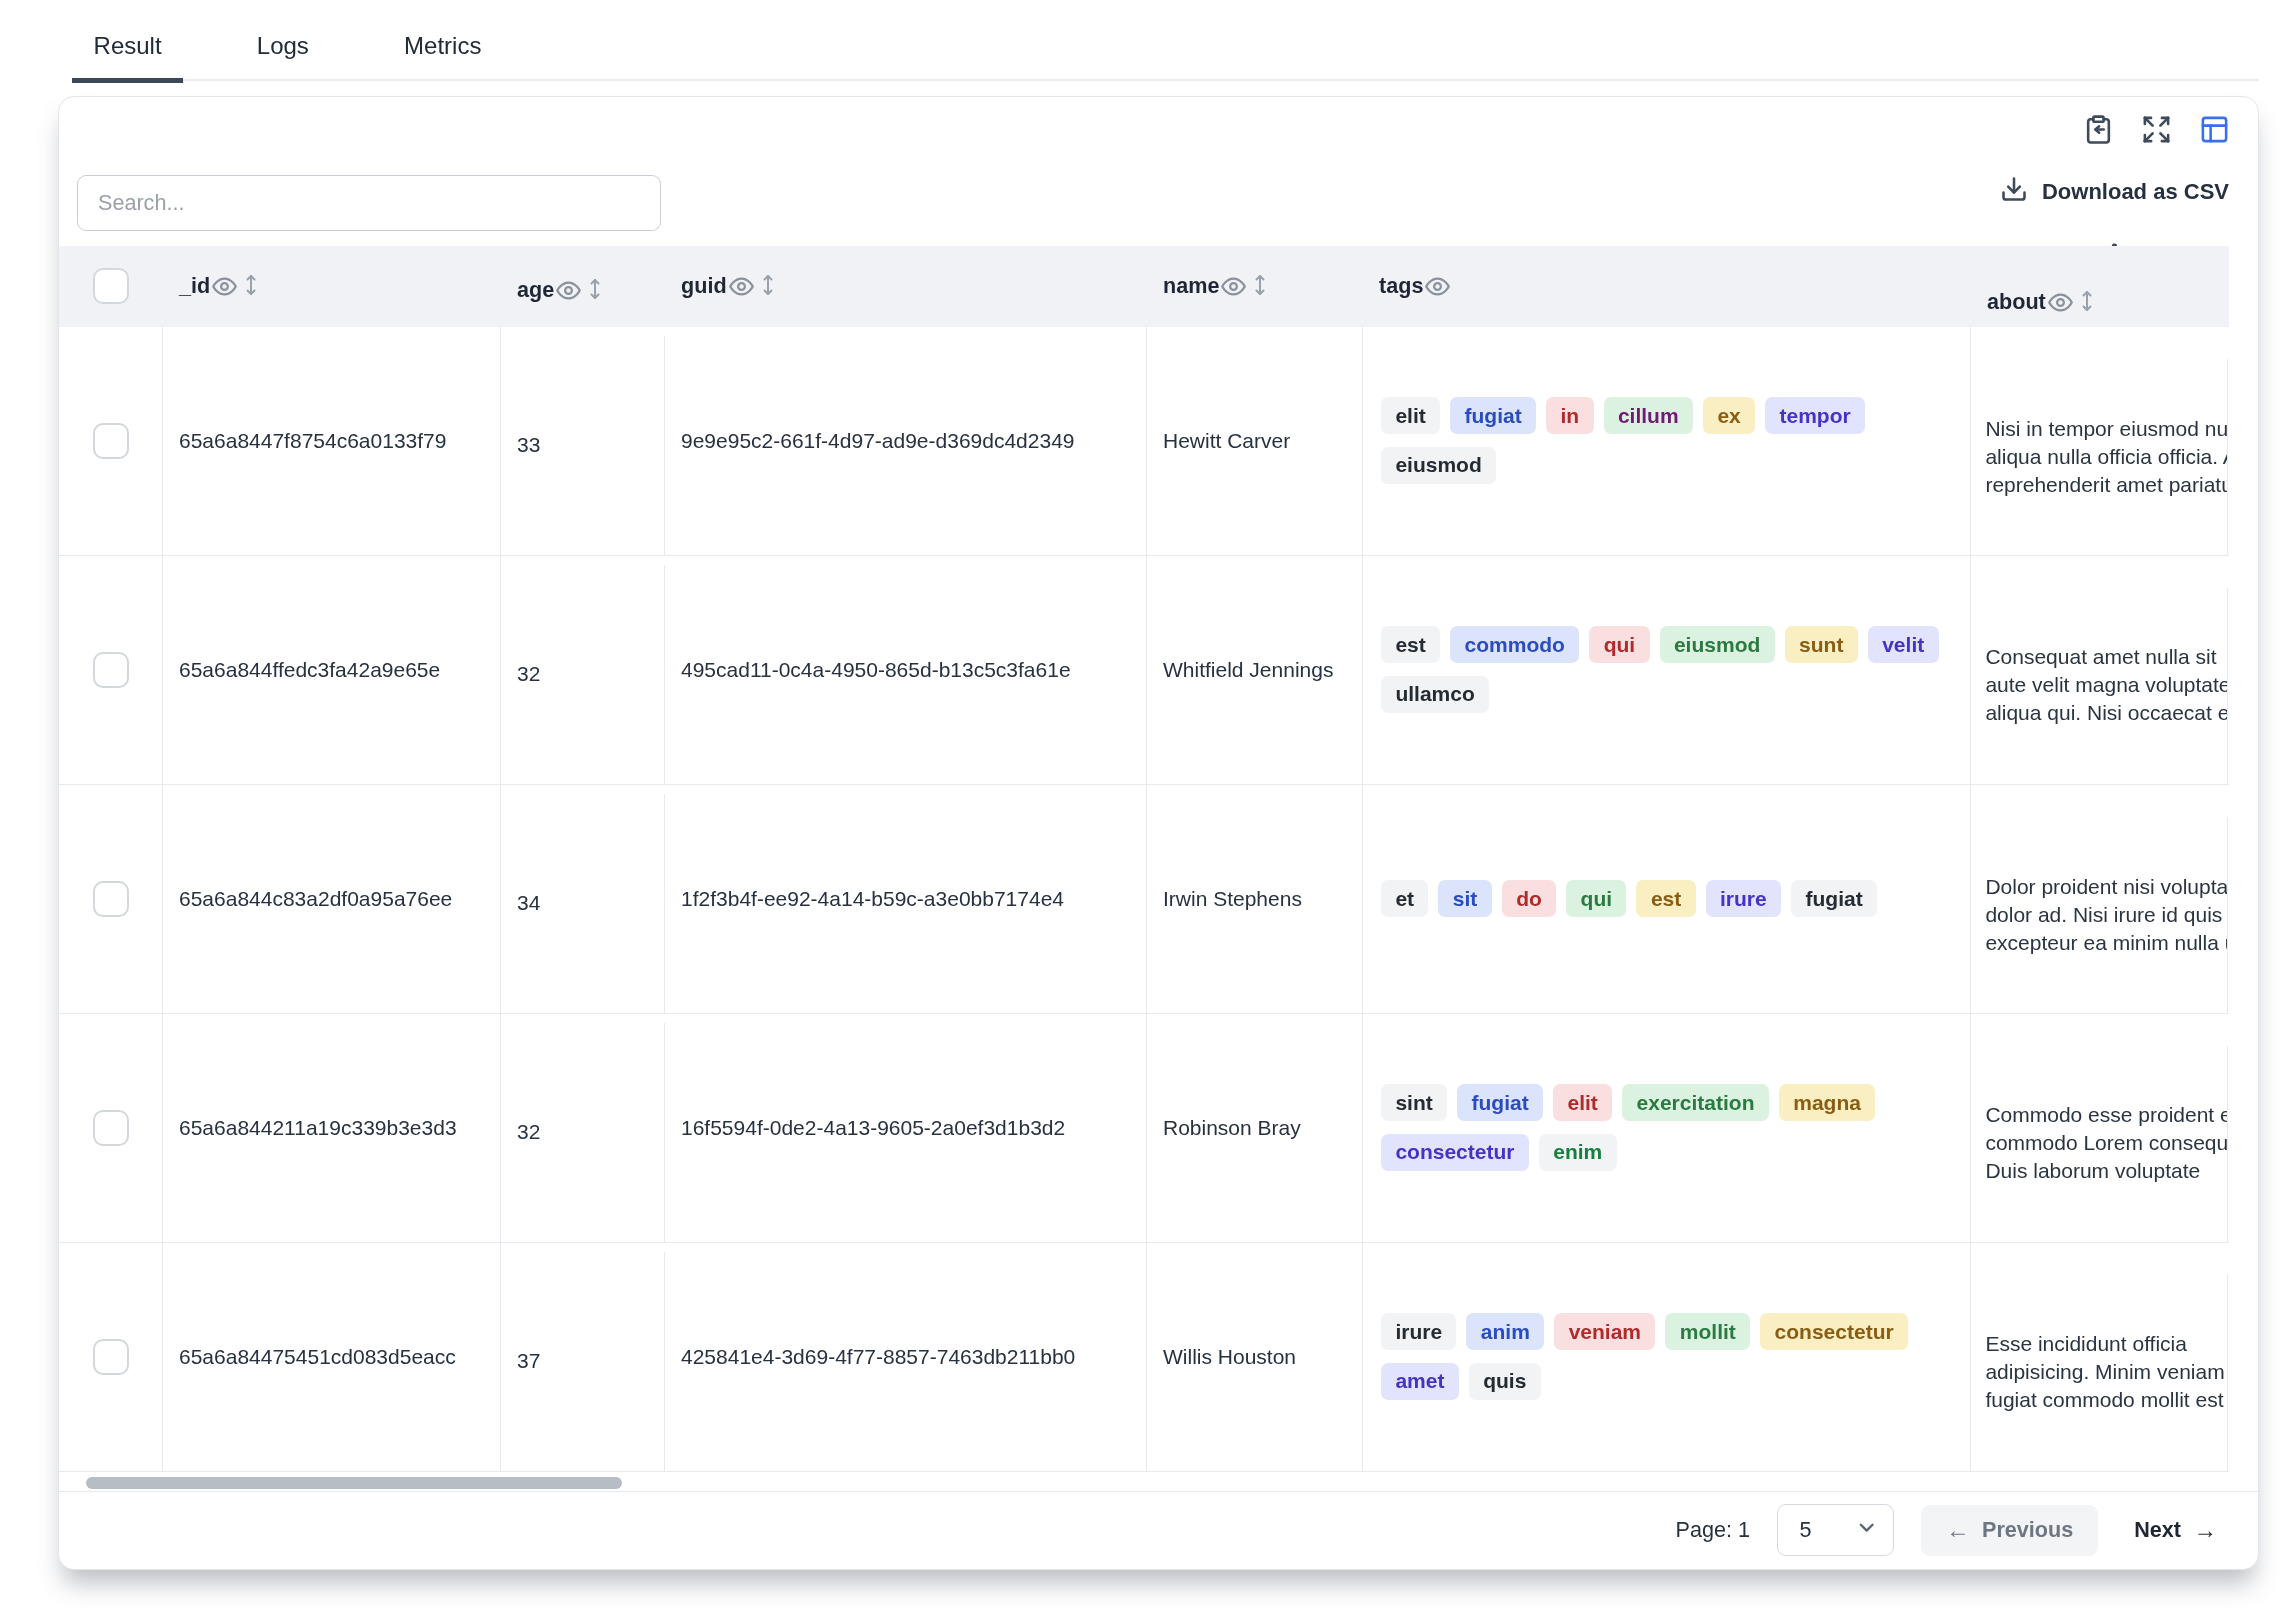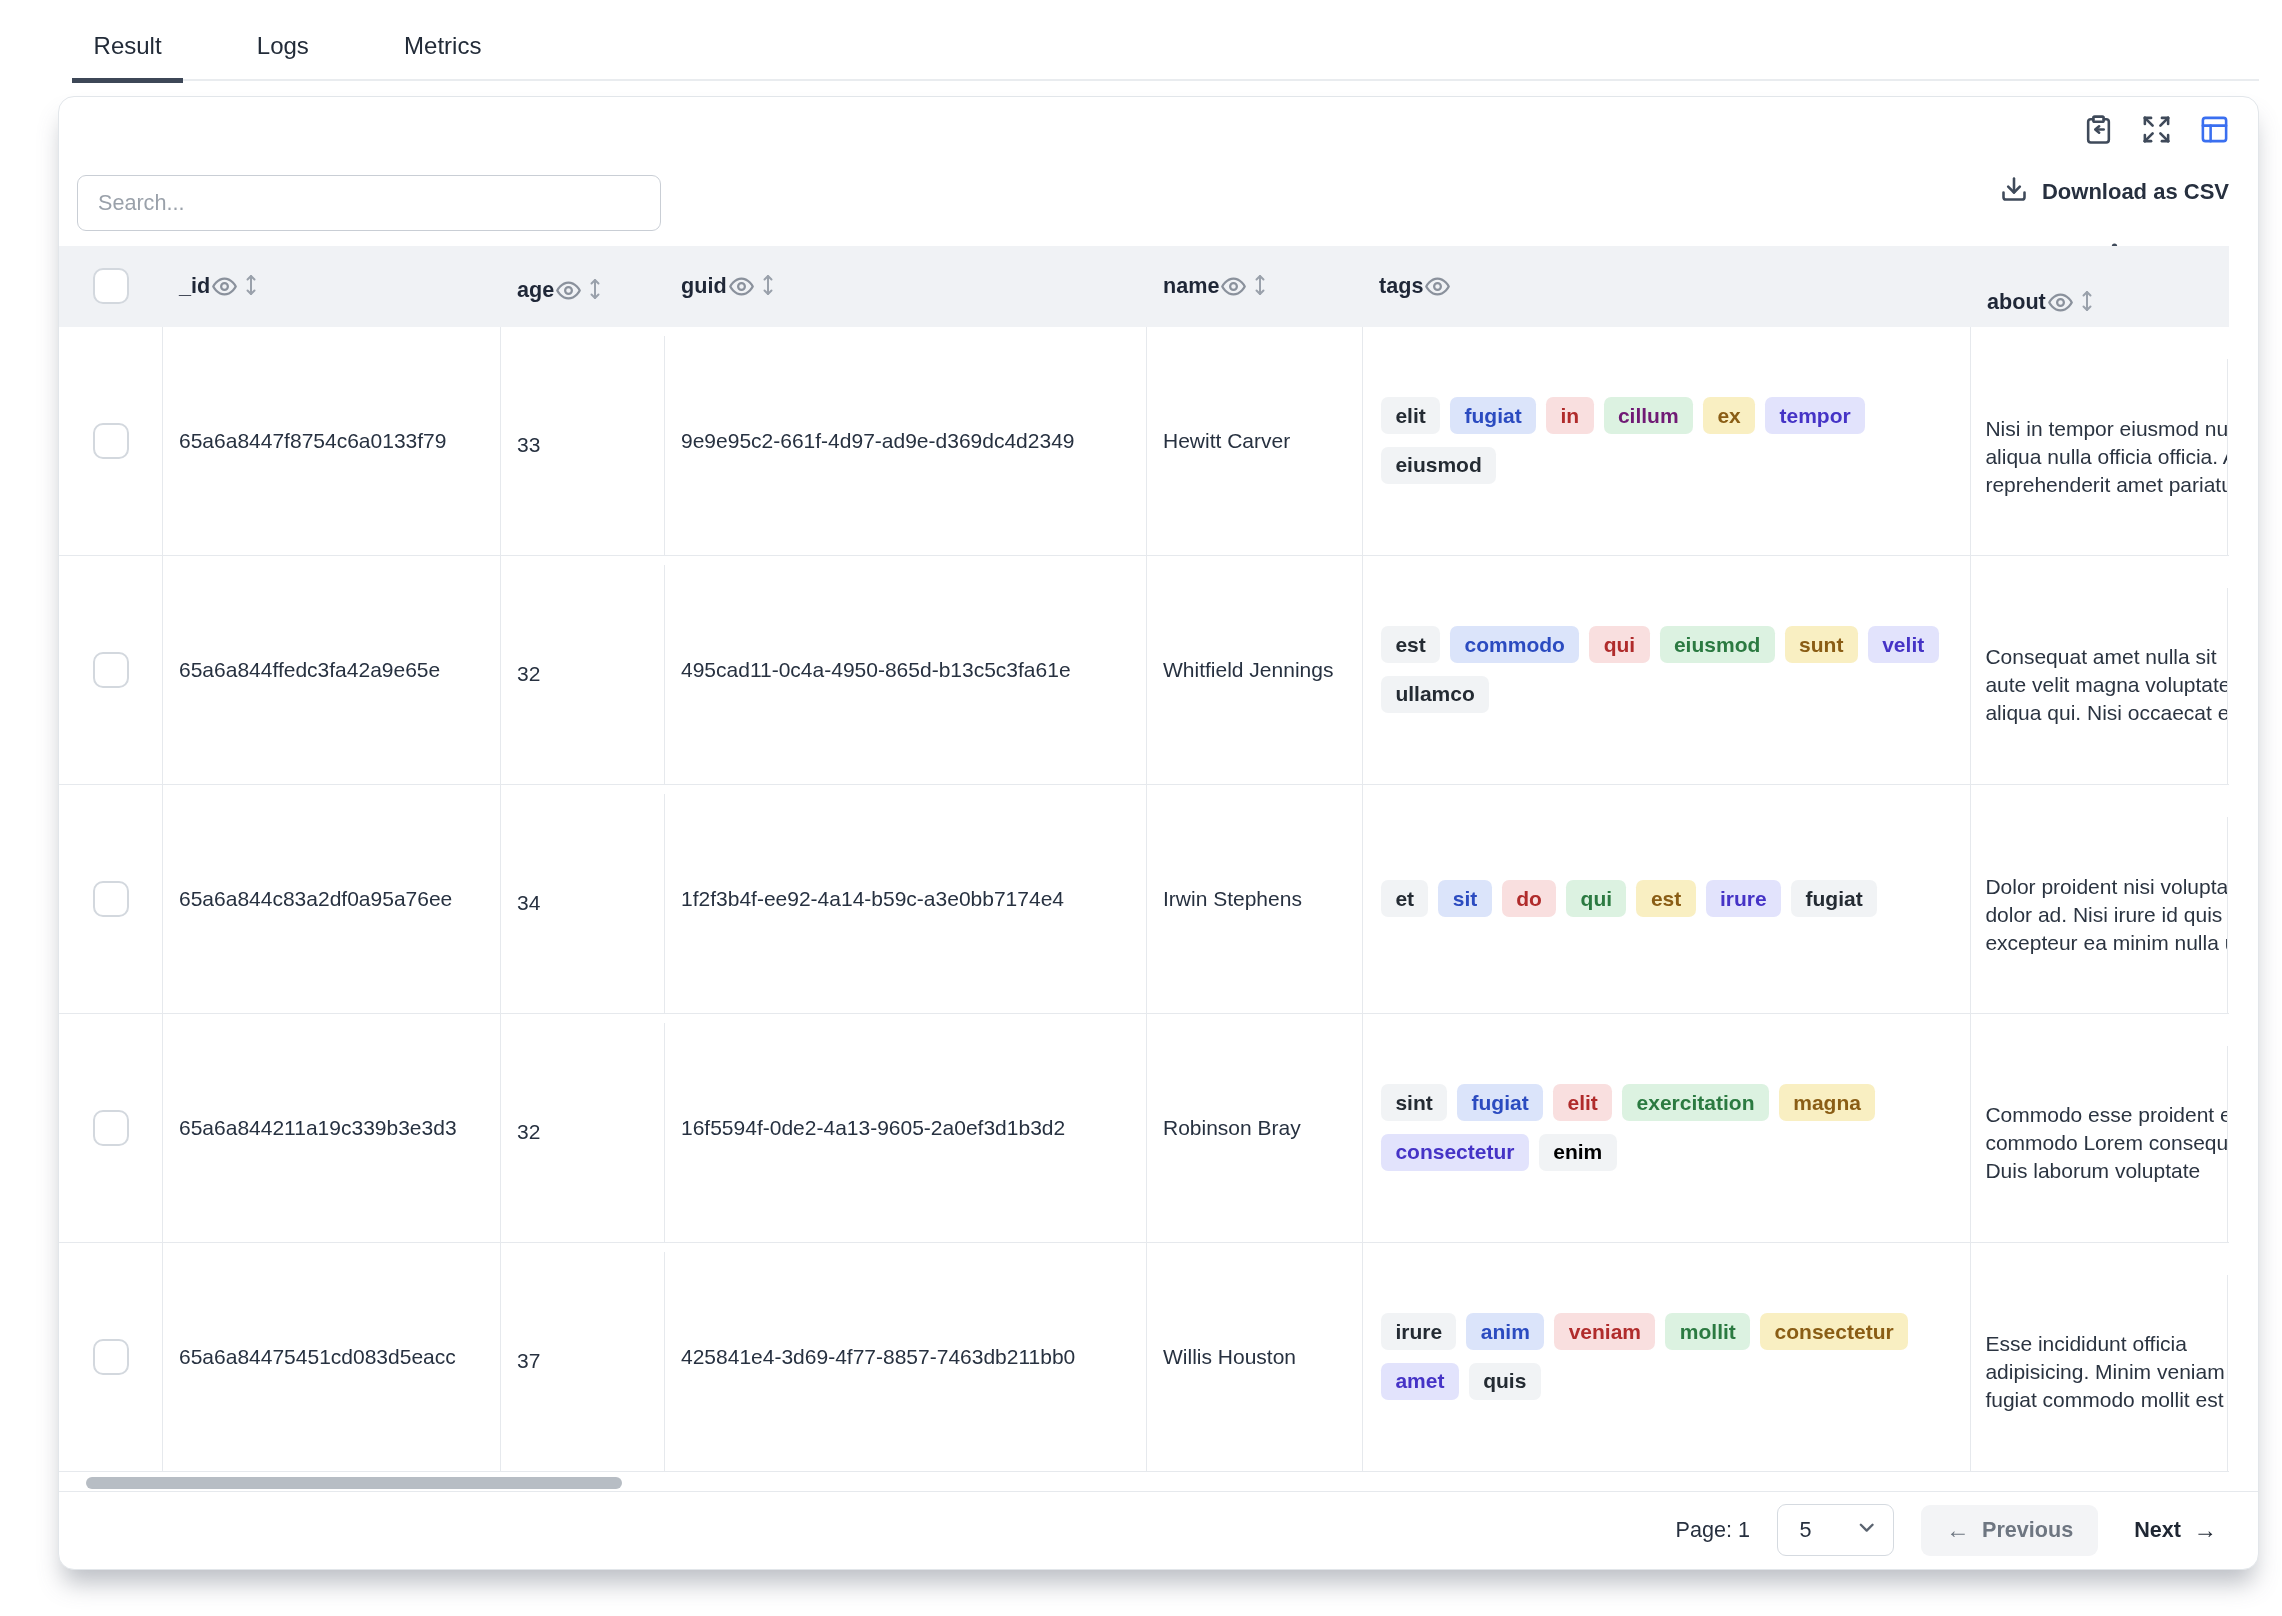--- a/index.html
+++ b/index.html
@@ -331,21 +331,21 @@
           <div class="td col-age">32</div>
           <div class="td col-guid">16f5594f-0de2-4a13-9605-2a0ef3d1b3d2</div>
           <div class="td col-name">Robinson Bray</div>
           <div class="td col-tags">
             <span class="chip" style="background:#f1f3f5;color:#242b33">sint</span>
             <span class="chip" style="background:#dbe4fa;color:#2b4bc0">fugiat</span>
             <span class="chip" style="background:#f9dfdf;color:#b02b2b">elit</span>
             <span class="chip" style="background:#dcf2e1;color:#2b7a41">exercitation</span>
             <span class="chip" style="background:#f9efc2;color:#8a5d15">magna</span>
             <span class="chip" style="background:#e2e3fc;color:#4533c6">consectetur</span>
-            <span class="chip" style="background:#f1f3f5;color:#000000">enim</span>
+            <span class="chip" style="background:#f1f3f5;color:#15803d">enim</span>
           </div>
           <div class="td col-about">
             <div class="about-clip">
               <div class="about-text">Commodo esse proident ex commodo Lorem consequat. Duis laborum voluptate commodo</div>
             </div>
           </div>
         </div>
         <div class="trow">
           <div class="td col-cb">
             <span class="checkbox"></span>

